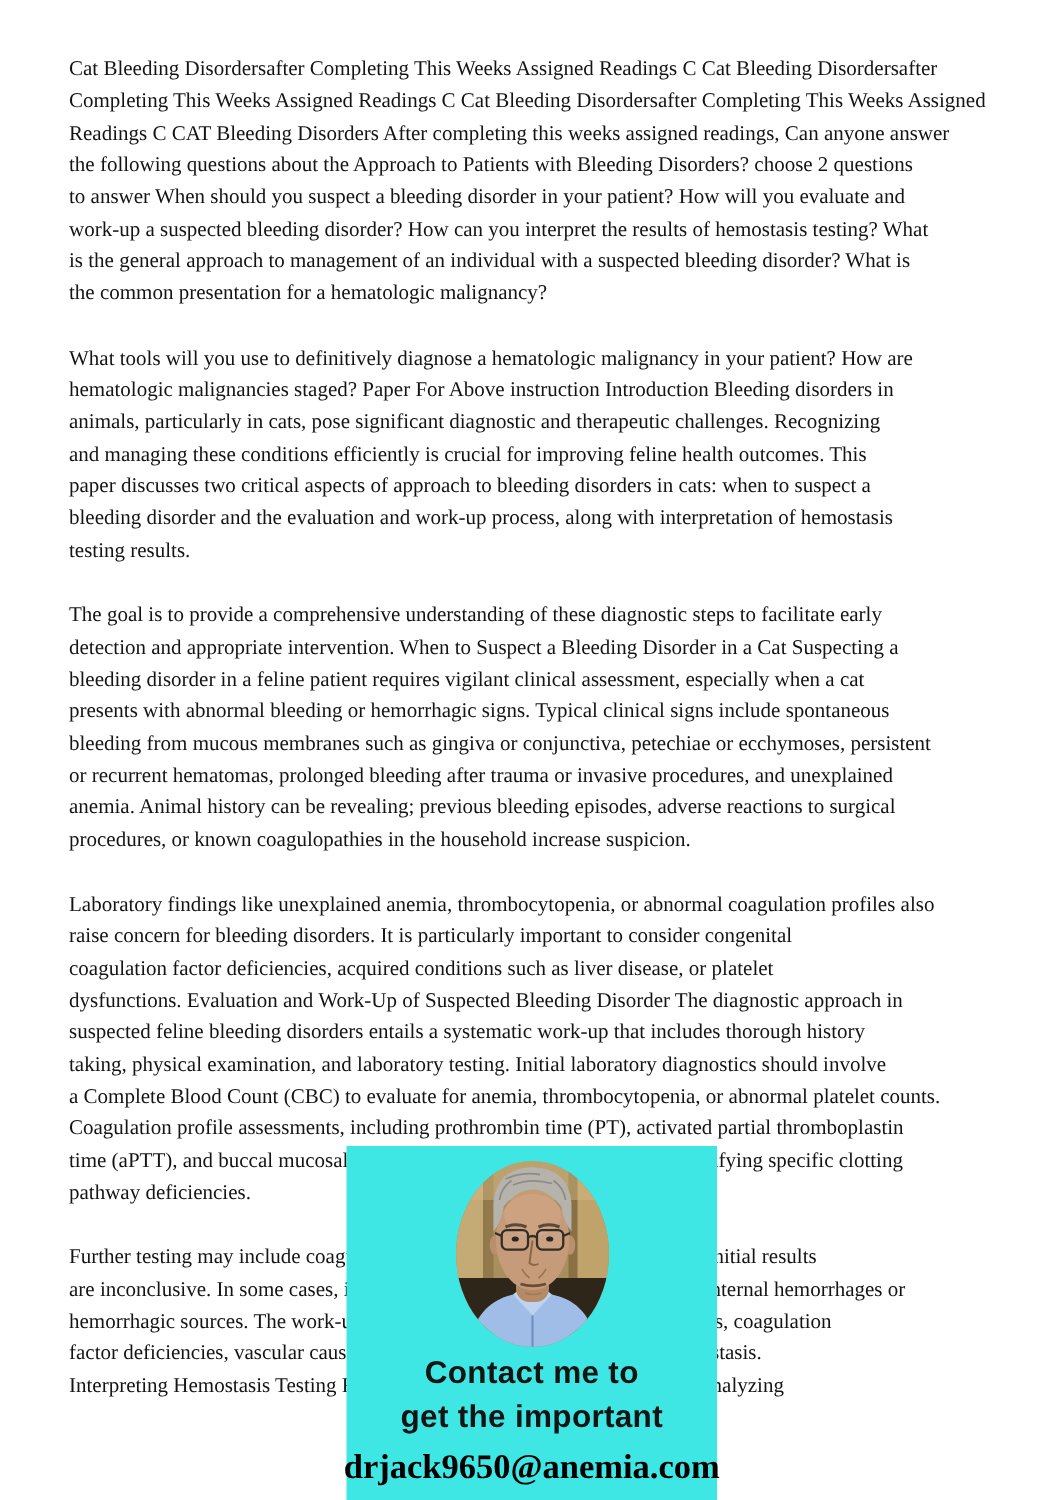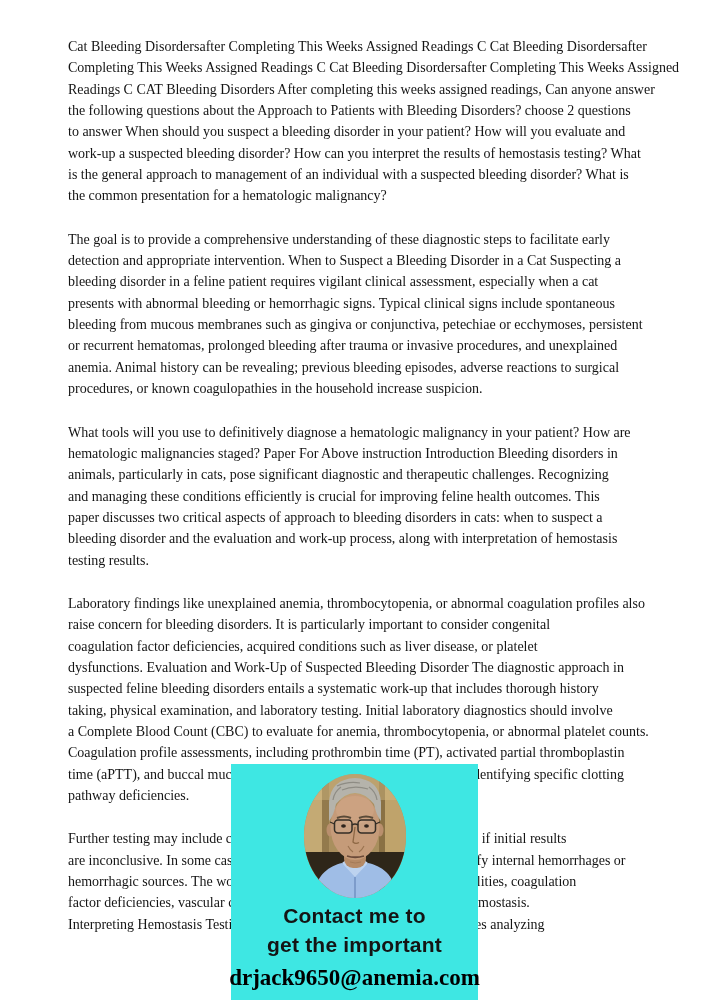--- a/index.html
+++ b/index.html
@@ -7,21 +7,21 @@
     position: relative;
     width: 708px;
     height: 1000px;
     background: #ffffff;
     overflow: hidden;
     font-family: "Liberation Serif", serif;
   }
   .doc {
     position: absolute;
     left: 0; top: 0; right: 0; bottom: 0;
-    padding: 36px 28px 0 68px;
+    padding: 36px 28px 0 46px;
     color: #141414;
     font-size: 14px;
     line-height: 21.35px;
   }
   .para {
     margin: 0 0 22px 0;
     white-space: pre-line; 
   }
   .promo {
     position: absolute;
@@ -66,35 +66,35 @@
 
   <div class="doc">
     <p class="para">Cat Bleeding Disordersafter Completing This Weeks Assigned Readings C Cat Bleeding Disordersafter
 Completing This Weeks Assigned Readings C Cat Bleeding Disordersafter Completing This Weeks Assigned
 Readings C CAT Bleeding Disorders After completing this weeks assigned readings, Can anyone answer
 the following questions about the Approach to Patients with Bleeding Disorders? choose 2 questions
 to answer When should you suspect a bleeding disorder in your patient? How will you evaluate and
 work-up a suspected bleeding disorder? How can you interpret the results of hemostasis testing? What
 is the general approach to management of an individual with a suspected bleeding disorder? What is
 the common presentation for a hematologic malignancy?</p>
+    <p class="para">What tools will you use to definitively diagnose a hematologic malignancy in your patient? How are
+hematologic malignancies staged? Paper For Above instruction Introduction Bleeding disorders in
+animals, particularly in cats, pose significant diagnostic and therapeutic challenges. Recognizing
+and managing these conditions efficiently is crucial for improving feline health outcomes. This
+paper discusses two critical aspects of approach to bleeding disorders in cats: when to suspect a
+bleeding disorder and the evaluation and work-up process, along with interpretation of hemostasis
+testing results.</p>
     <p class="para">The goal is to provide a comprehensive understanding of these diagnostic steps to facilitate early
 detection and appropriate intervention. When to Suspect a Bleeding Disorder in a Cat Suspecting a
 bleeding disorder in a feline patient requires vigilant clinical assessment, especially when a cat
 presents with abnormal bleeding or hemorrhagic signs. Typical clinical signs include spontaneous
 bleeding from mucous membranes such as gingiva or conjunctiva, petechiae or ecchymoses, persistent
 or recurrent hematomas, prolonged bleeding after trauma or invasive procedures, and unexplained
 anemia. Animal history can be revealing; previous bleeding episodes, adverse reactions to surgical
 procedures, or known coagulopathies in the household increase suspicion.</p>
-    <p class="para">What tools will you use to definitively diagnose a hematologic malignancy in your patient? How are
-hematologic malignancies staged? Paper For Above instruction Introduction Bleeding disorders in
-animals, particularly in cats, pose significant diagnostic and therapeutic challenges. Recognizing
-and managing these conditions efficiently is crucial for improving feline health outcomes. This
-paper discusses two critical aspects of approach to bleeding disorders in cats: when to suspect a
-bleeding disorder and the evaluation and work-up process, along with interpretation of hemostasis
-testing results.</p>
     <p class="para">Laboratory findings like unexplained anemia, thrombocytopenia, or abnormal coagulation profiles also
 raise concern for bleeding disorders. It is particularly important to consider congenital
 coagulation factor deficiencies, acquired conditions such as liver disease, or platelet
 dysfunctions. Evaluation and Work-Up of Suspected Bleeding Disorder The diagnostic approach in
 suspected feline bleeding disorders entails a systematic work-up that includes thorough history
 taking, physical examination, and laboratory testing. Initial laboratory diagnostics should involve
 a Complete Blood Count (CBC) to evaluate for anemia, thrombocytopenia, or abnormal platelet counts.
 Coagulation profile assessments, including prothrombin time (PT), activated partial thromboplastin
 time (aPTT), and buccal mucosal bleeding time evaluations are key for identifying specific clotting
 pathway deficiencies.</p>

